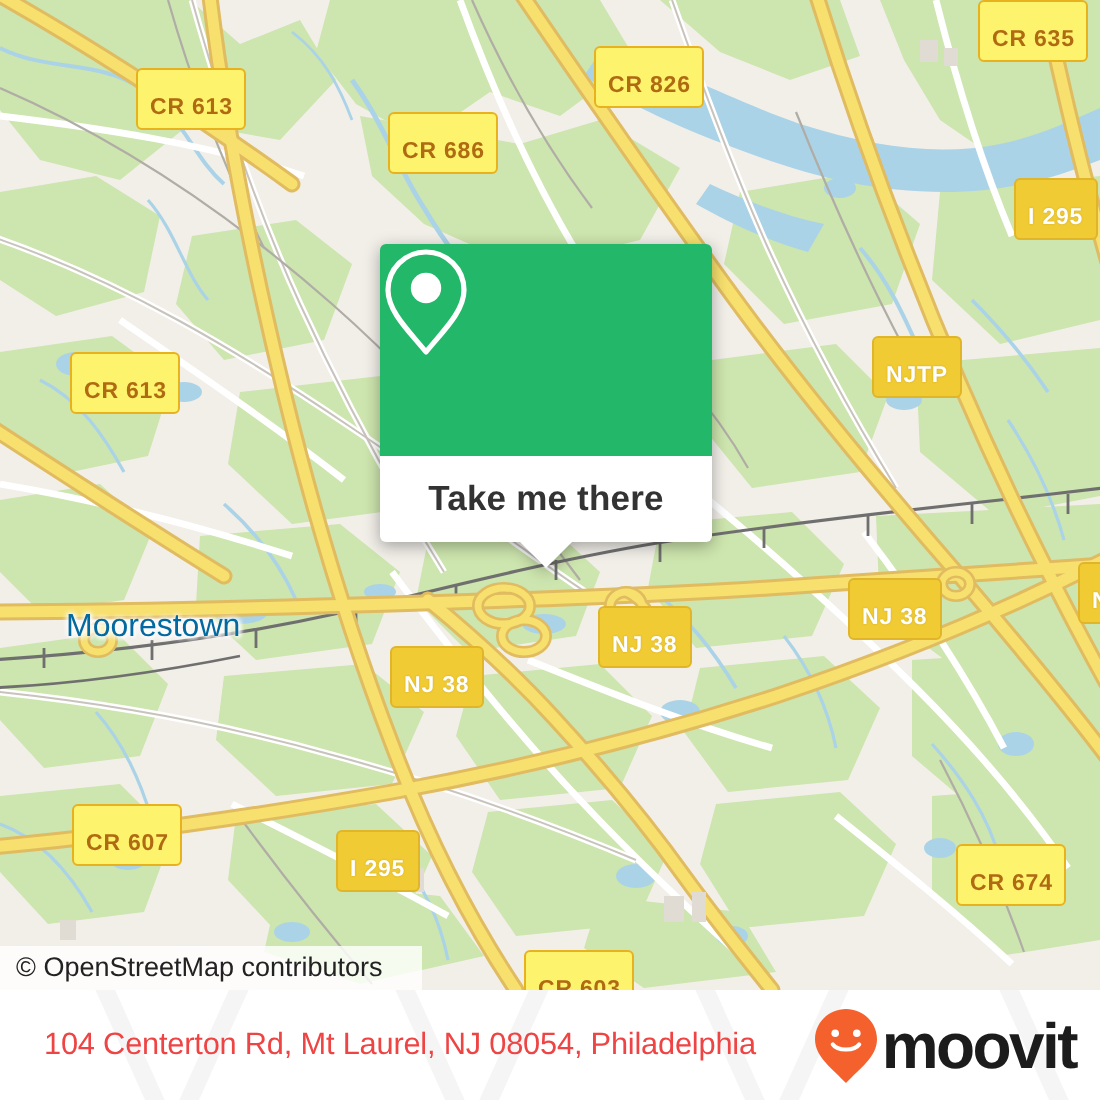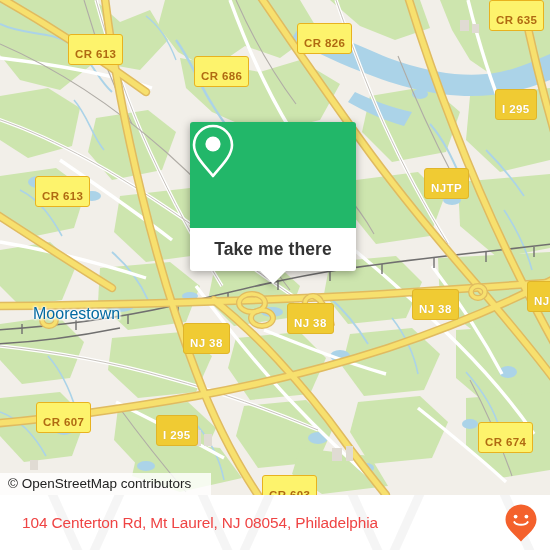--- a/index.html
+++ b/index.html
@@ -19,21 +19,21 @@
     position:absolute;
     font-size:11.5px;font-weight:bold;
     letter-spacing:.4px;white-space:nowrap;
     padding:14px 6px 3px 6px;
     border-radius:3px;
     line-height:1;
     box-sizing:border-box;
   }
   .shield.cr{ background:#fdf36c; border:1.6px solid #e8b21f; color:#b06a12; }
   .shield.hw{ background:#f0cb33; border:1.6px solid #e0b52a; color:#ffffff;
-              text-shadow:0 0 1px rgba(150,110,10,.35); }
+              text-shadow:0 0 1px rgba(150,110,10,.35);margin-left:12px; }
 
   
   .place{
     position:absolute;color:#0369a1;font-size:16px;
     text-shadow:0 0 3px #fff,0 0 3px #fff,0 0 3px #fff,1px 1px 2px #fff;
     white-space:nowrap;
   }
 
   
   .osm{
@@ -325,17 +325,18 @@
     </svg>
     <div class="footer-row">
       <span class="addr">104 Centerton Rd, Mt Laurel, NJ 08054, Philadelphia</span>
       <span class="brand">
         <svg width="34" height="40" viewBox="0 0 34 40">
           <path d="M17 1.5 C8.4 1.5 1.5 8.3 1.5 16.6 C1.5 25.5 10.5 31.5 17 38.5 C23.5 31.5 32.5 25.5 32.5 16.6 C32.5 8.3 25.6 1.5 17 1.5 Z" fill="#f4612c"></path>
           <circle cx="11.6" cy="13.6" r="1.9" fill="#ffffff"></circle>
           <circle cx="22.4" cy="13.6" r="1.9" fill="#ffffff"></circle>
           <path d="M10.4 19.2 C12.6 22.6 21.4 22.6 23.6 19.2" fill="none" stroke="#ffffff" stroke-width="2.1" stroke-linecap="round"></path>
         </svg>
+        <span class="brand-word">moovit</span>
       </span>
     </div>
   </div>
 
 </div>
 
 </body></html>

